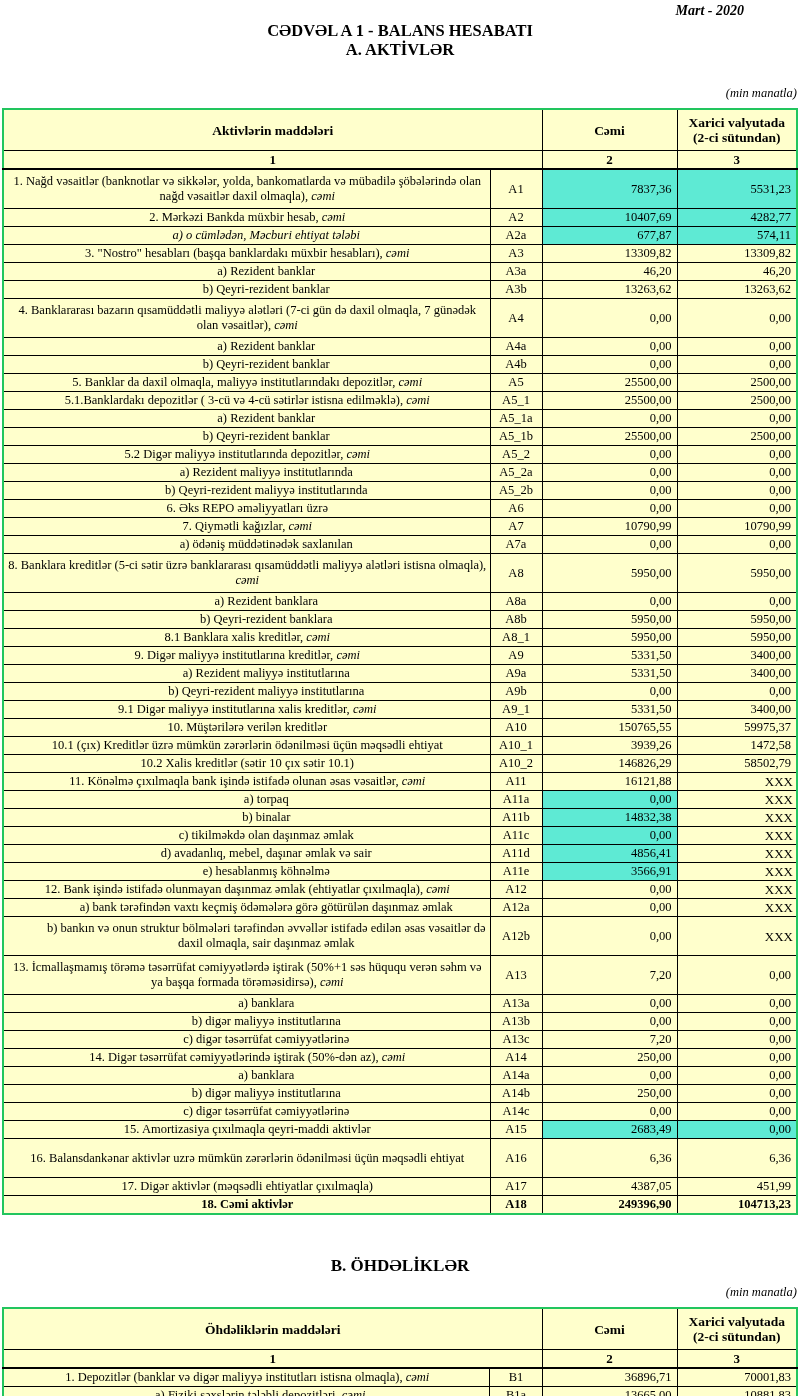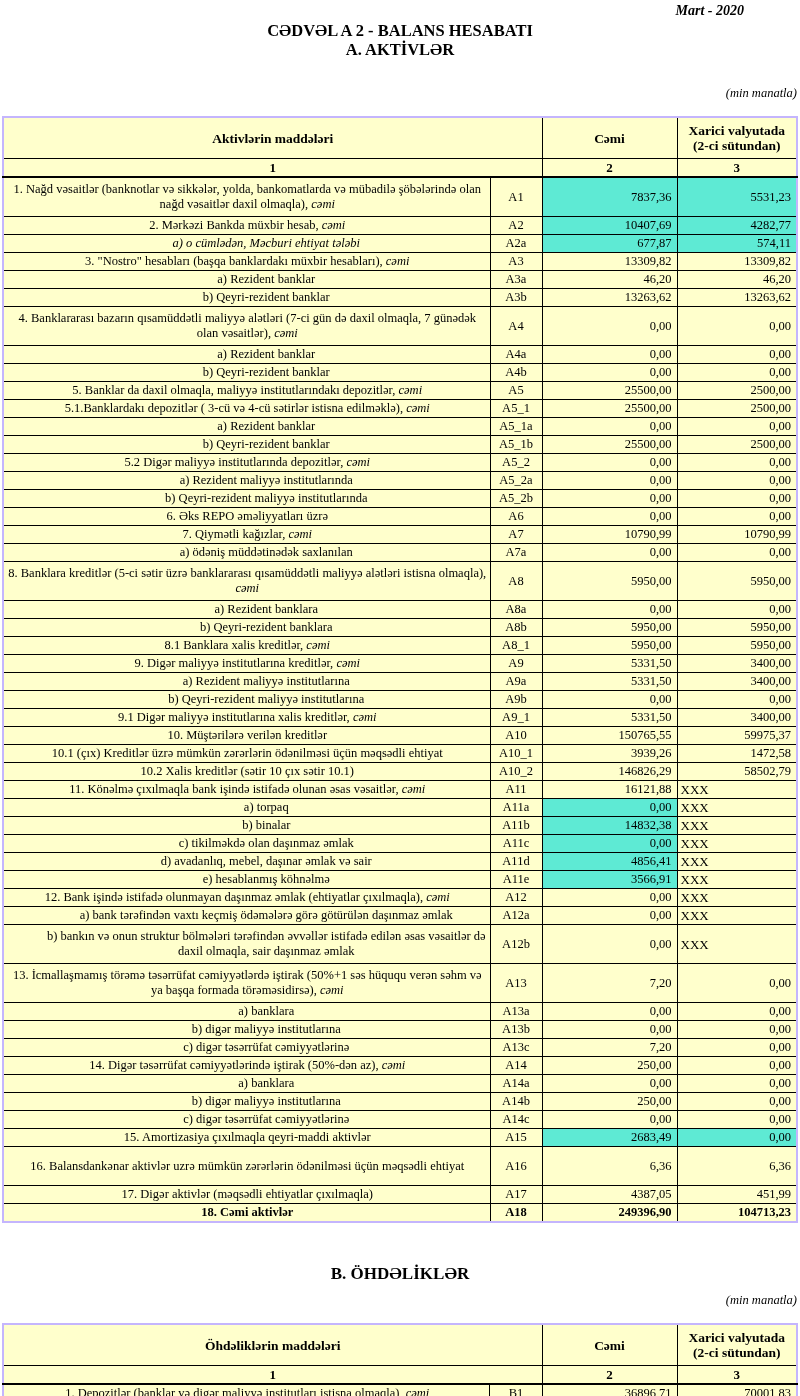--- a/index.html
+++ b/index.html
@@ -11,33 +11,33 @@
   .page { width:800px; height:1396px; position:relative;border-radius:12px; }
   .period {
     text-align:right; padding:3px 56px 0 0;
     font-style:italic; font-weight:bold; font-size:14px; line-height:16px;
   }
   .title {
     text-align:center; font-weight:bold; font-size:16.5px; line-height:19px;
   }
   .title.first { margin-top:2px; }
   .unit {
-    width:794px; margin:16px auto; text-align:right;
+    width:794px; margin:8px auto; text-align:right;
     font-style:italic; font-size:12.5px; line-height:14px;
   }
   .unit.for-a { margin-top:27px; }
   .unit.for-b { margin-top:10px; }
   .section-title {
     text-align:center; font-weight:bold; font-size:17px; line-height:19px;
     margin-top:41px;
   }
   table {
     width:794px; margin:1px auto 12px auto;
     border-collapse:collapse; table-layout:fixed;
-    border:2px solid #c4b5fd;
+    border:2px solid #22c55e;
   }
   col.c-label { width:487px; }
   col.c-code { width:52px; }
   col.c-total { width:135px; }
   col.c-foreign { width:120px; }
   th, td {
     border:1px solid #000;
     background:#FFFFCC;
     font-size:12.5px; line-height:15px;
     padding:1px 3px;
@@ -47,32 +47,32 @@
   th.hmain { height:38px; font-size:13.5px; font-weight:bold; text-align:center; }
   tr.idxrow th {
     height:14px; font-weight:bold; text-align:center; font-size:13px;
     border-bottom:2px solid #000;
   }
   td.lbl { text-align:center; padding-left:4px; }
   td.ind1 { padding-left:42px; }
   #table-b td.ind1 { padding-left:30px; }
   td.code { text-align:center; }
   td.num { text-align:right; padding-right:5px; }
-  td.xxx { text-align:left; font-size:13px; }
+  td.xxx { text-align:right; font-size:13px; }
   td.white { background:#5eead4; }
   tr.boldrow td { font-weight:bold; }
   tr.tall td { height:36px; }
 </style>
 </head>
 <body>
 
 <div class="page">
 
   <div class="period">Mart - 2020</div>
-  <div class="title first">CƏDVƏL A 2 - BALANS HESABATI</div>
+  <div class="title first">CƏDVƏL A 1 - BALANS HESABATI</div>
   <div class="title">A. AKTİVLƏR</div>
 
   <div class="unit for-a">(min manatla)</div>
 
   <table id="table-a">
     <colgroup>
       <col class="c-label">
         <col class="c-code">
         <col class="c-total">
         <col class="c-foreign">

